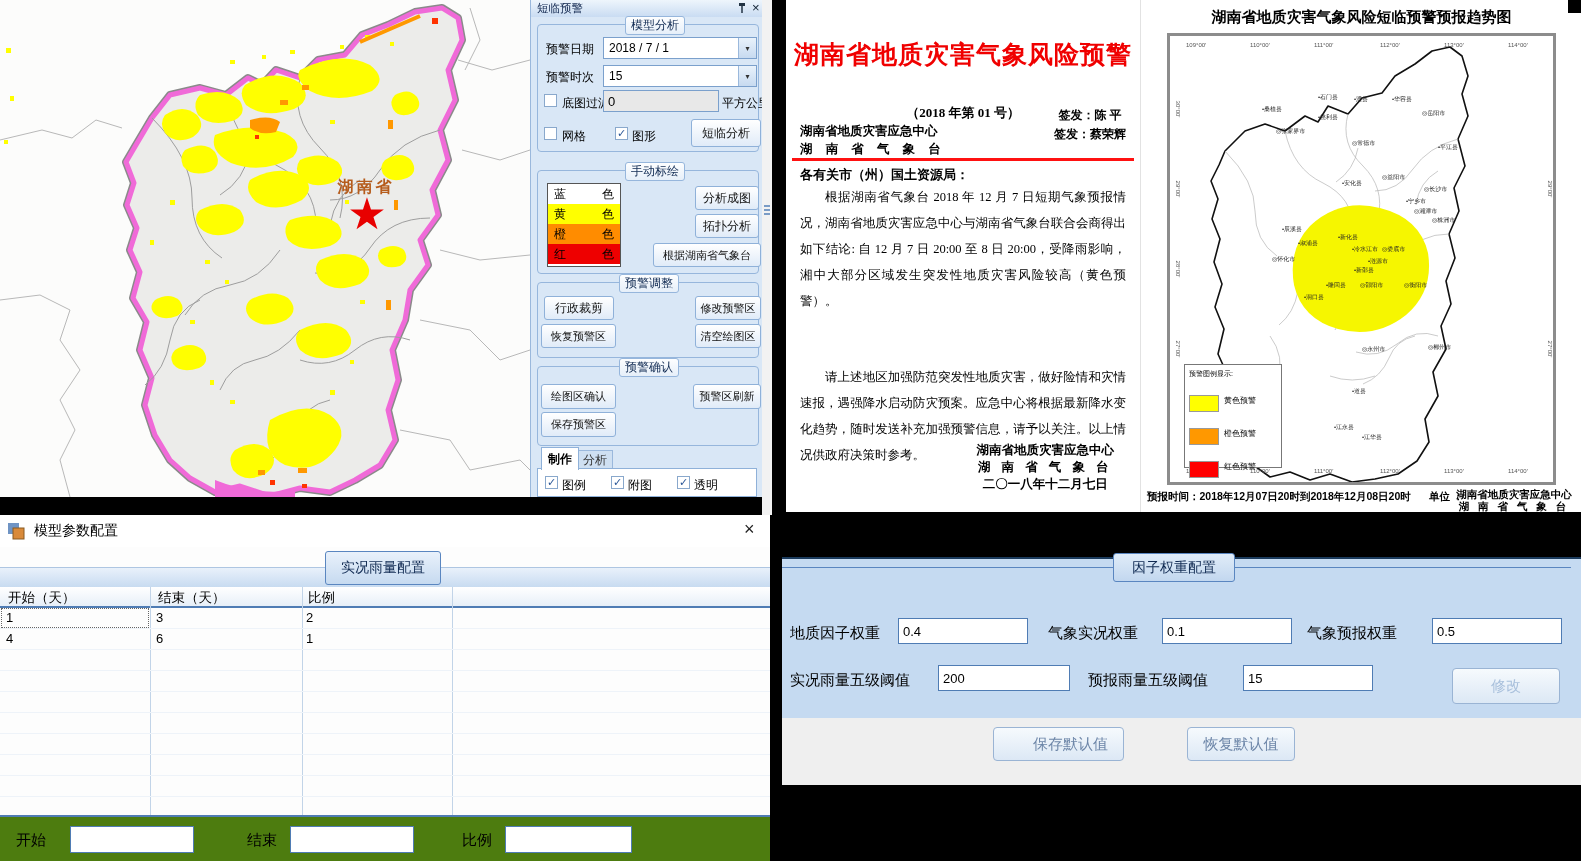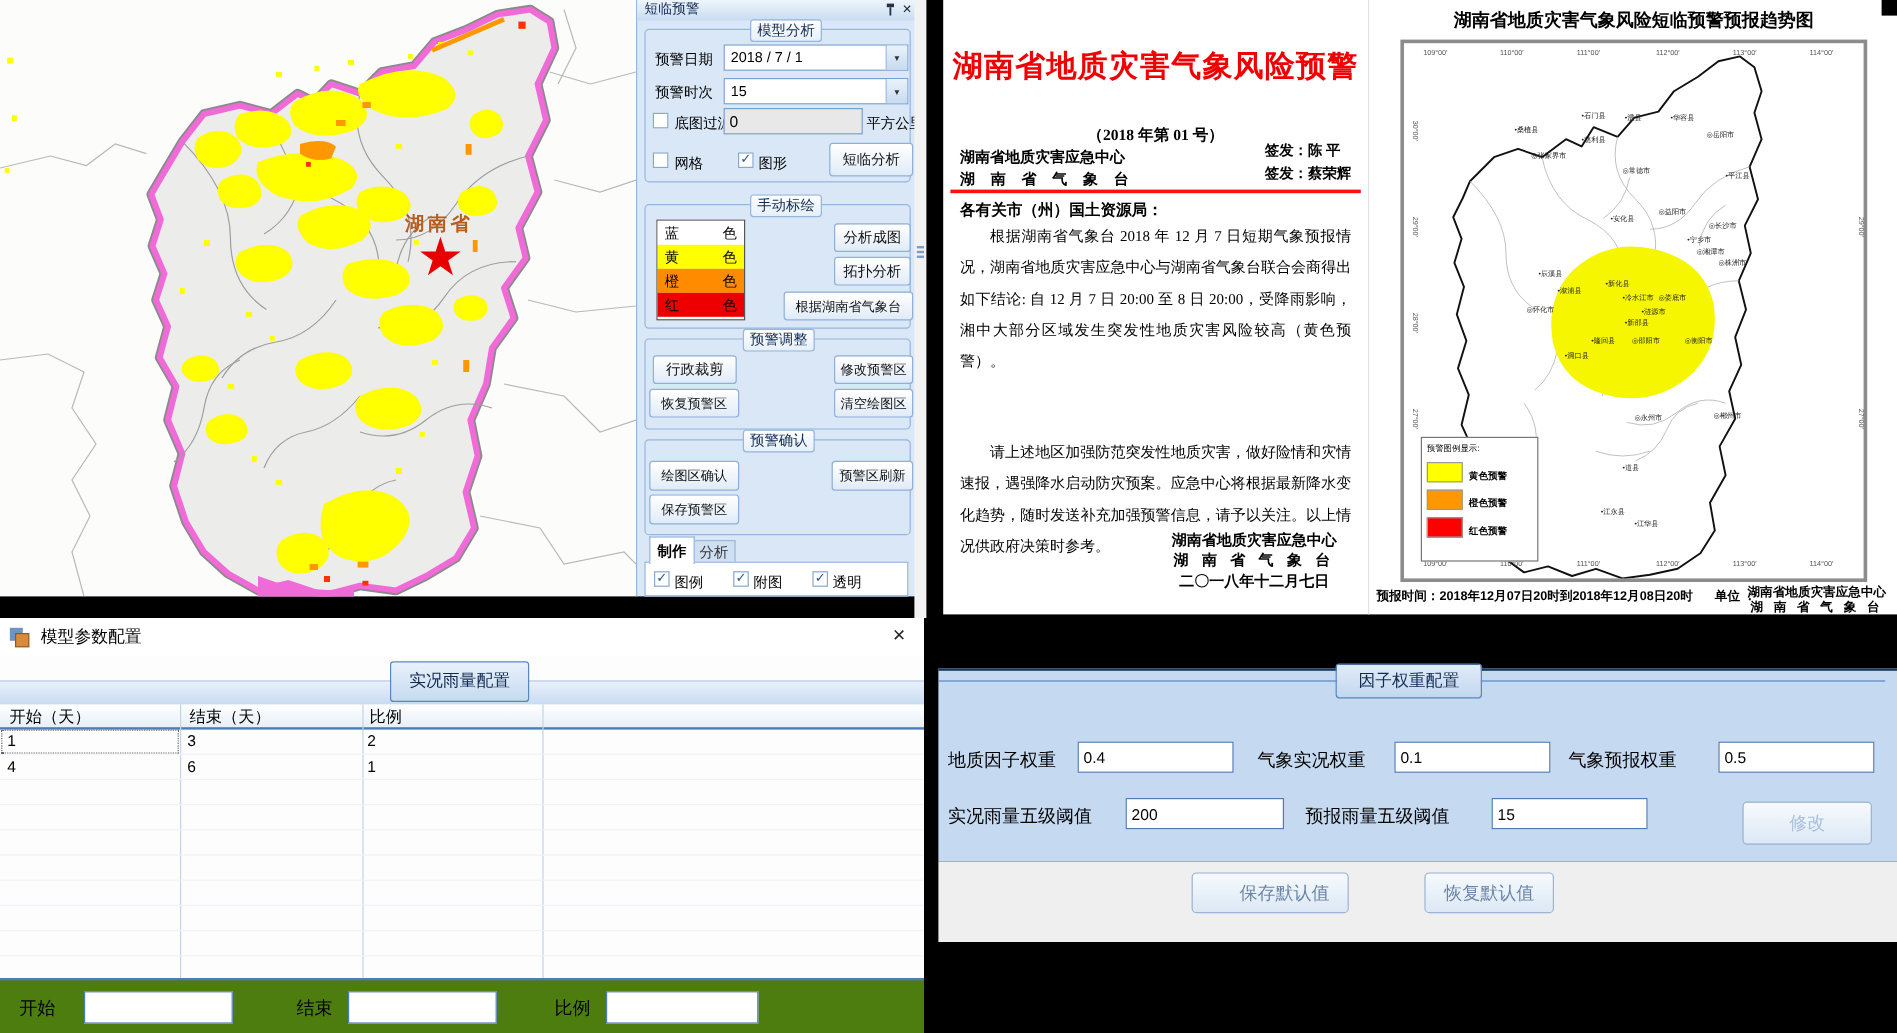--- a/index.html
+++ b/index.html
@@ -33,21 +33,21 @@
   .dp{font-size:12.5px;line-height:26px;text-align:justify;text-indent:2em;margin:0;}
   
   #trendpage{left:1140px;top:0;width:441px;height:512px;background:#fff;border-left:1px solid #e2e2e2;}
   .ttitle{width:100%;text-align:center;font-weight:bold;font-size:15px;top:8px;left:0;}
   #tframe{left:26px;top:33px;width:389px;height:452px;border:3px solid #8c8c8c;box-sizing:border-box;background:#fff;}
   .lon{font-size:6px;color:#555;position:absolute;white-space:nowrap;}
   .lat{font-size:6px;color:#555;position:absolute;transform:rotate(90deg);white-space:nowrap;}
   .cnty{position:absolute;font-size:6px;color:#222;white-space:nowrap;line-height:6px;}
   #tlegend{left:14px;top:328px;width:96px;height:102px;background:#fff;border:1px solid #777;z-index:4;}
   .legtitle{font-size:7px;margin:4px 0 2px 4px;}
-  .legrow{display:flex;align-items:flex-end;margin:6px 4px 0 4px;font-weight:bold;}
+  .legrow{display:flex;align-items:flex-start;margin:16px 4px 0 4px;}
   .legsw{width:28px;height:15px;border:1px solid #999;margin-right:5px;}
   .leglbl{font-size:8px;}
   .tfoot{font-size:10.5px;font-weight:bold;white-space:nowrap;}
   
   #pdialog{left:0;top:515px;width:770px;height:346px;background:#fdfdfd;}
   .dlgtitle{left:0;top:0;width:770px;height:32px;background:#fff;}
   .band{left:0;top:52px;width:770px;height:20px;background:linear-gradient(#e9f1fb,#c6daf0);
         border-top:1px solid #aec6e2;border-bottom:1px solid #aec6e2;}
   .thead{left:0;top:72px;width:770px;height:21px;background:linear-gradient(#ffffff,#e7eff8);
          border-bottom:2px solid #4f7cb4;box-sizing:border-box;}
@@ -261,21 +261,21 @@
     <div style="margin-top:2px;margin-left:2px;width:6px;height:2px;background:#7a9cc6;"></div>
   </div>
 
   <div id="docpage" class="abs">
     <div class="abs dtitle" style="left:0;top:38px;">湖南省地质灾害气象风险预警</div>
     <div class="abs dissue" style="left:0;top:104px;">（2018 年第 01 号）</div>
     <div class="abs" style="left:14px;top:122px;font-size:12.5px;font-weight:bold;line-height:18px;">
       <div>湖南省地质灾害应急中心</div>
       <div style="letter-spacing:5px;">湖 南 省 气 象 台</div>
     </div>
-    <div class="abs" style="right:14px;top:116px;font-size:12px;font-weight:bold;line-height:19px;text-align:left;">
+    <div class="abs" style="right:14px;top:106px;font-size:12px;font-weight:bold;line-height:19px;text-align:center;">
       <div>签发：陈  平</div>
       <div>签发：蔡荣辉</div>
     </div>
     <div class="abs" style="left:6px;top:158px;width:342px;height:3px;background:#ff1111;"></div>
     <div class="abs" style="left:14px;top:166px;font-size:13px;font-weight:bold;">各有关市（州）国土资源局：</div>
     <div class="abs" style="left:14px;top:184px;width:326px;">
       <p class="dp">根据湖南省气象台 2018 年 12 月 7 日短期气象预报情况，湖南省地质灾害应急中心与湖南省气象台联合会商得出如下结论: 自 12 月 7 日 20:00 至 8 日 20:00，受降雨影响，湘中大部分区域发生突发性地质灾害风险较高（黄色预警）。</p>
     </div>
     <div class="abs" style="left:14px;top:364px;width:326px;">
       <p class="dp">请上述地区加强防范突发性地质灾害，做好险情和灾情速报，遇强降水启动防灾预案。应急中心将根据最新降水变化趋势，随时发送补充加强预警信息，请予以关注。以上情况供政府决策时参考。</p>

